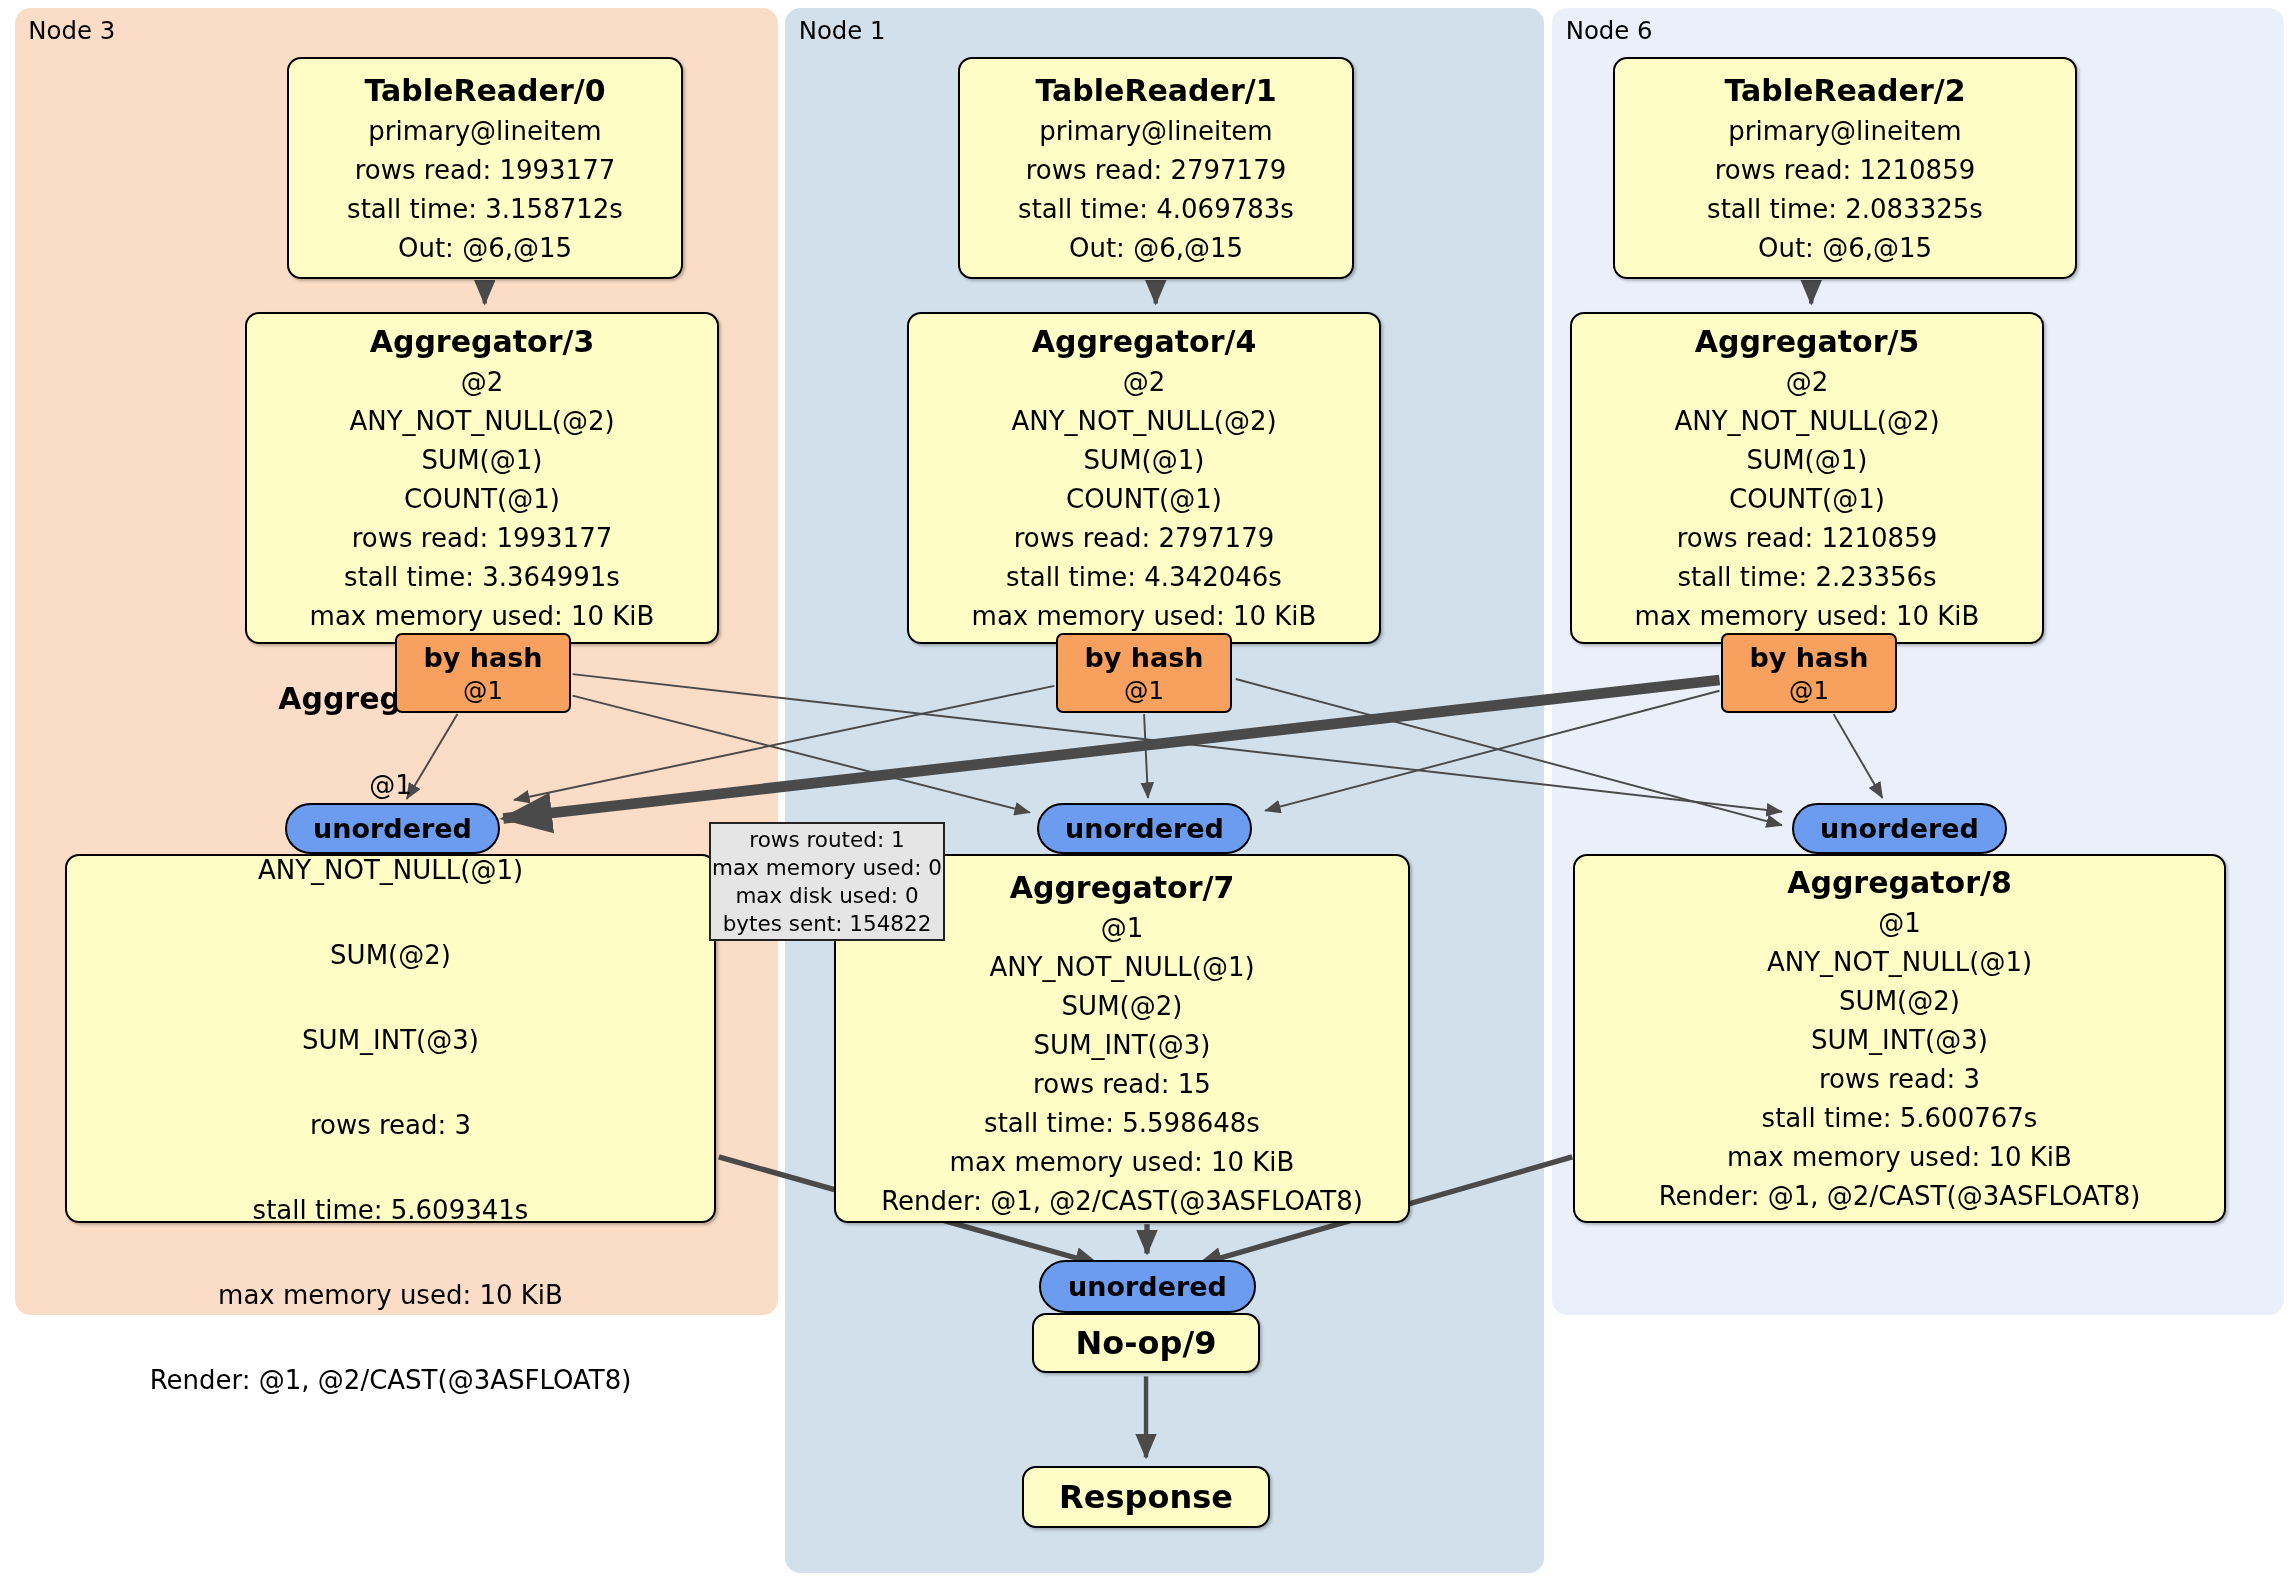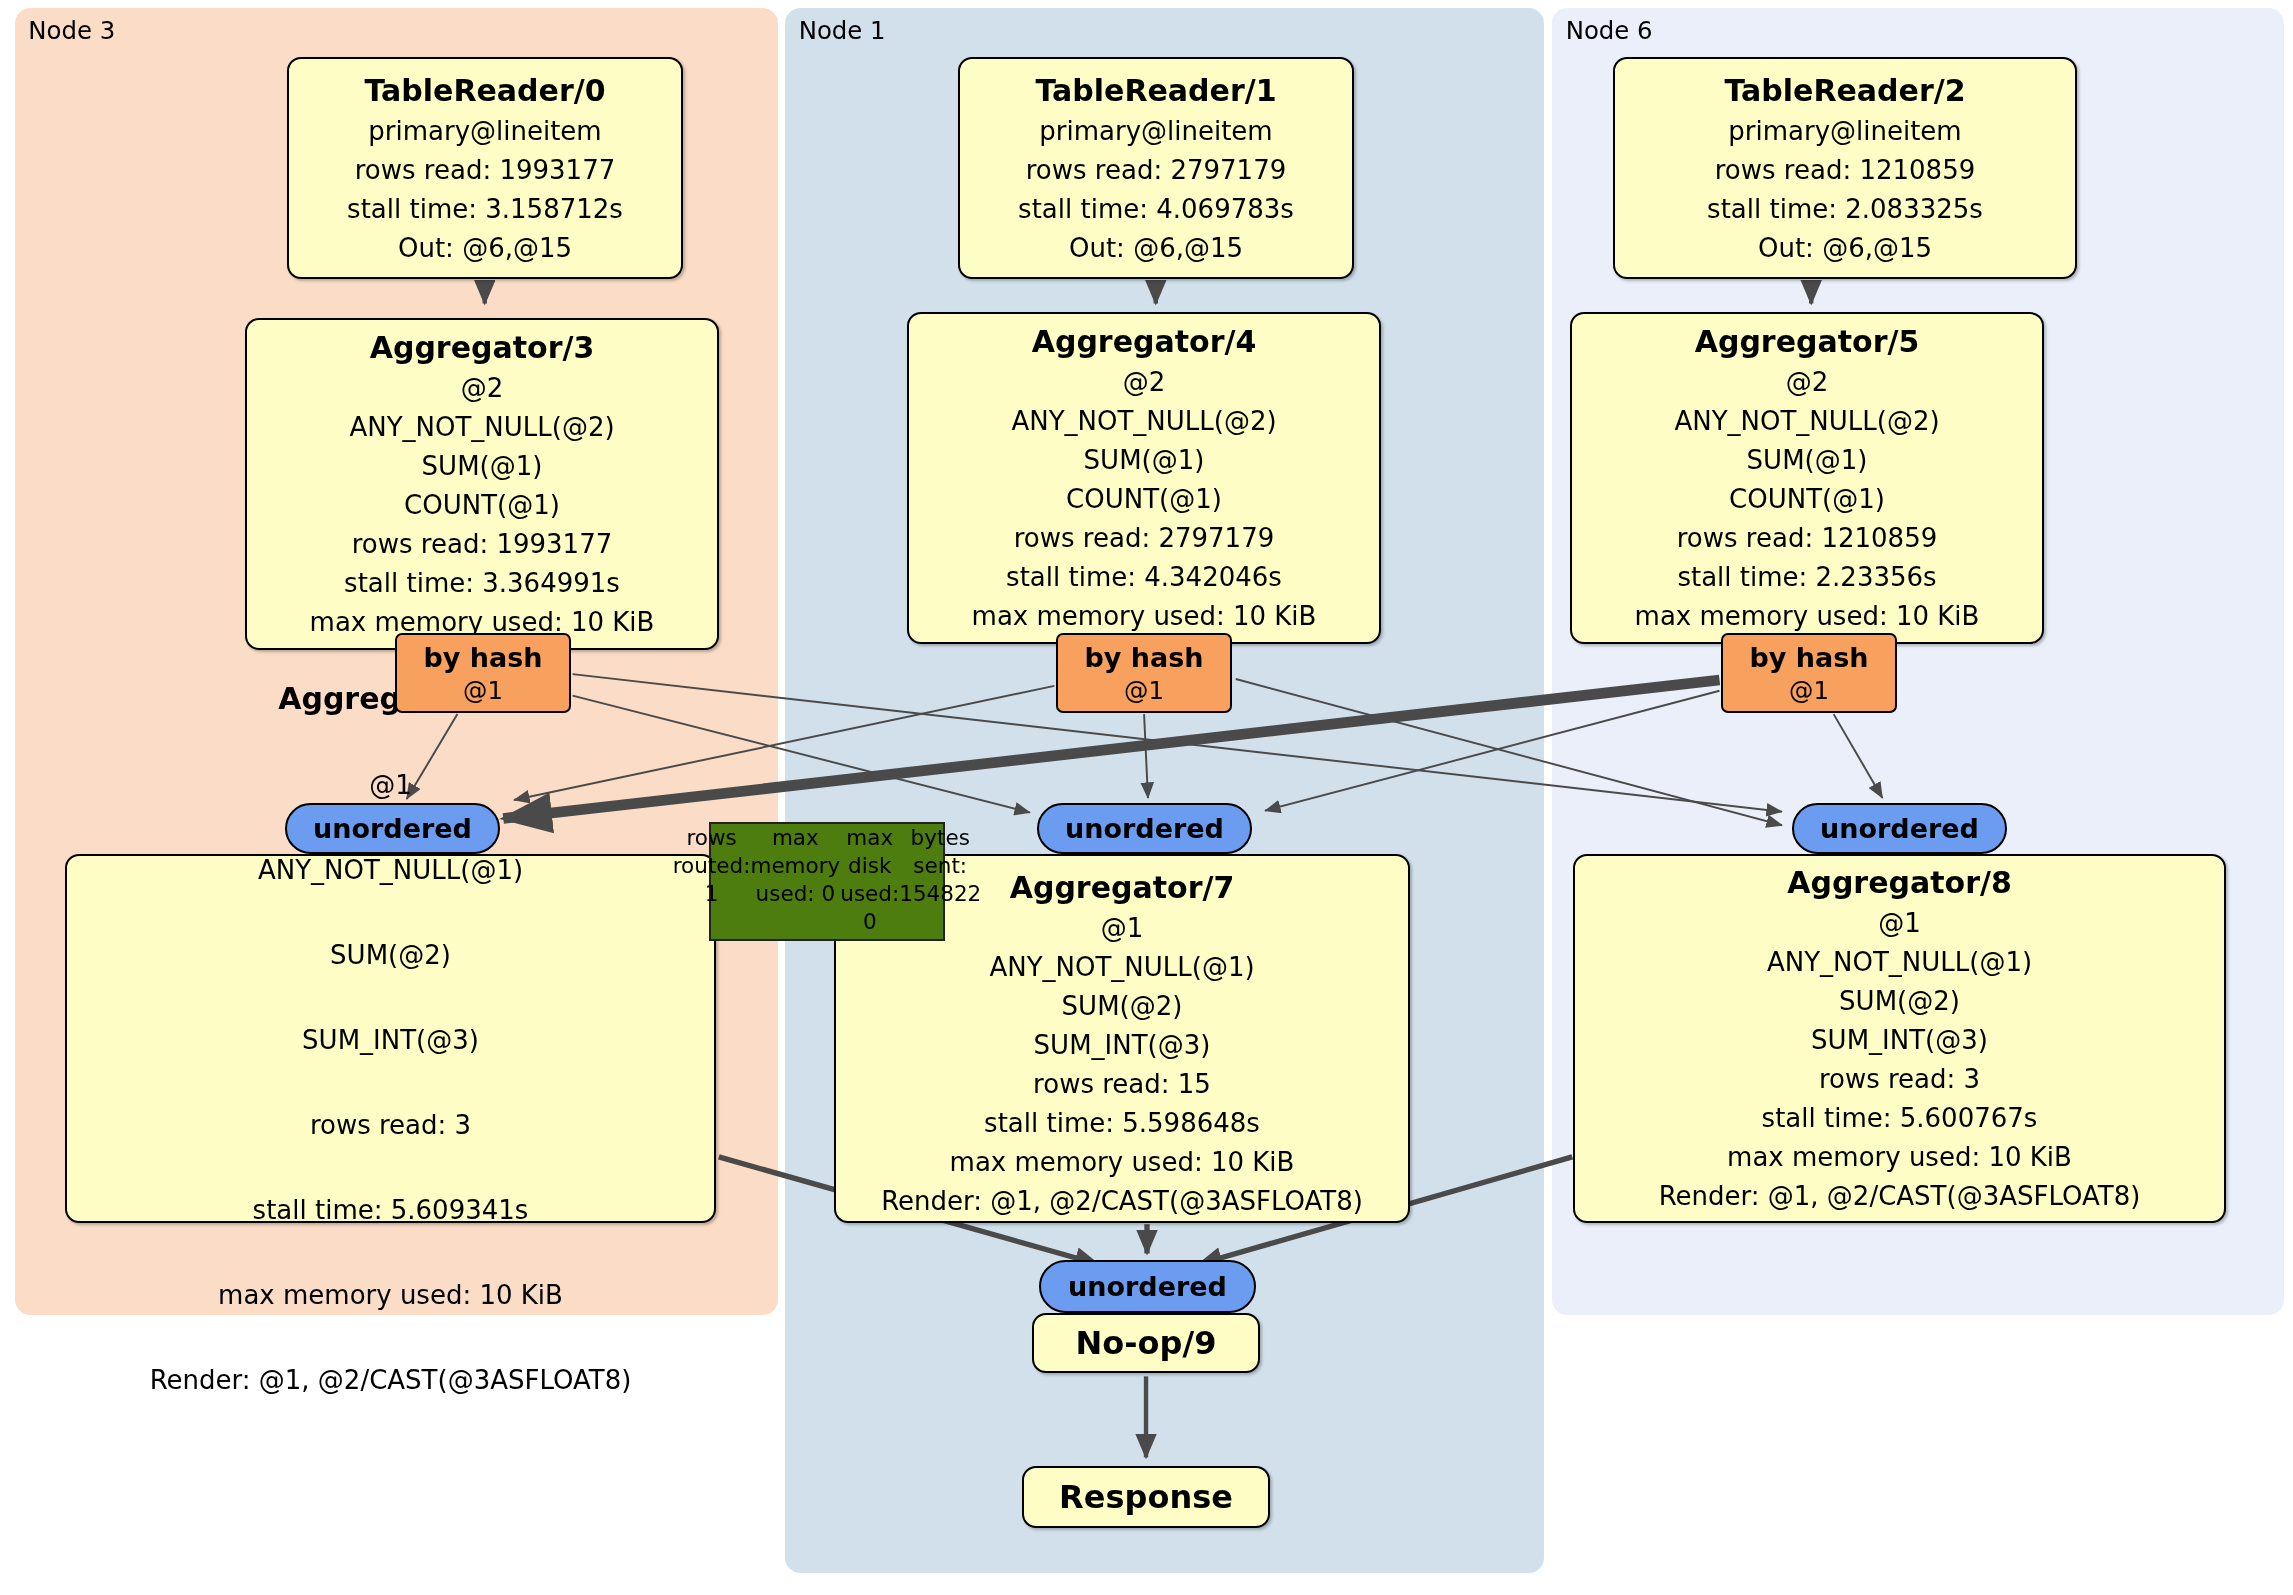--- a/index.html
+++ b/index.html
@@ -35,21 +35,21 @@
     text-align:center;
     box-sizing:border-box;
     box-shadow:2px 2px 2.9px rgba(0,0,0,0.25);
   }
   .ptitle{font-size:30px;font-weight:bold;line-height:43px;color:#000;}
   .pline{font-size:26px;line-height:39px;color:#000;}
 
   #tr0{left:287px;top:57px;width:396px;height:222px;}
   #tr1{left:958px;top:57px;width:396px;height:222px;}
   #tr2{left:1613px;top:57px;width:464px;height:222px;}
-  #agg3{left:245px;top:312px;width:474px;height:332px;margin-top:6px;}
+  #agg3{left:245px;top:312px;width:474px;height:332px;}
   #agg4{left:907px;top:312px;width:474px;height:332px;}
   #agg5{left:1570px;top:312px;width:474px;height:332px;}
   #agg6{left:65px;top:854px;width:651px;height:369px;gap:46px;}
   #agg7{left:834px;top:854px;width:576px;height:369px;justify-content:flex-end;}
   #agg8{left:1573px;top:854px;width:653px;height:369px;}
   #noop{left:1032px;top:1313px;width:228px;height:60px;}
   #resp{left:1022px;top:1466px;width:248px;height:62px;}
   #noop .ptitle,#resp .ptitle{font-size:32px;line-height:35px;}
 
   .router{
@@ -77,23 +77,23 @@
     box-sizing:border-box;
   }
   #uL{left:285px;top:803px;width:215px;height:51px;}
   #uM{left:1037px;top:803px;width:215px;height:51px;}
   #uR{left:1792px;top:803px;width:215px;height:51px;}
   #uB{left:1039px;top:1260px;width:217px;height:53px;}
 
   #edge-tooltip{
     position:absolute;
     left:709px;top:822px;width:236px;height:119px;
-    background:#4d7c0f;
+    background:#e5e5e5;
     border:2px solid #222;
-    display:flex;flex-direction:row;justify-content:center;
+    display:flex;flex-direction:column;justify-content:center;
     text-align:center;
     box-sizing:border-box;
     z-index:30;
   }
   .tooltip-line{font-size:21.5px;line-height:28px;color:#000;}
 
   .z10{z-index:10;}
   .z20{z-index:20;}
 </style>
 </head>

